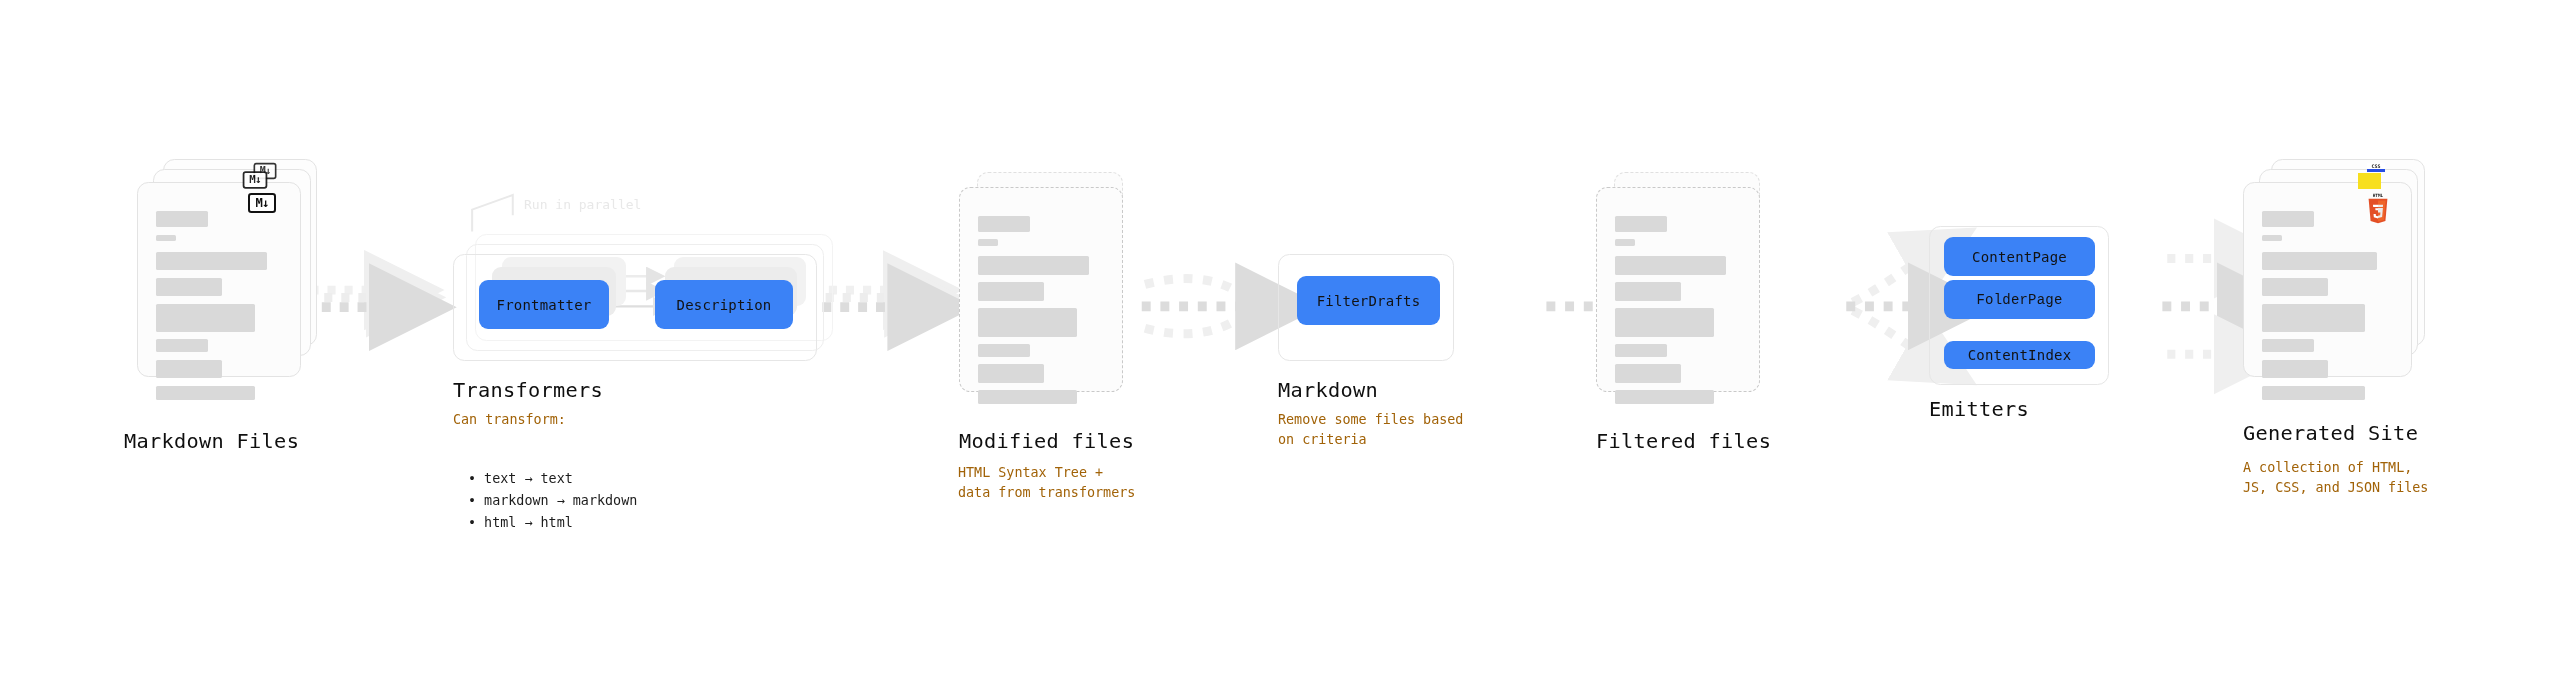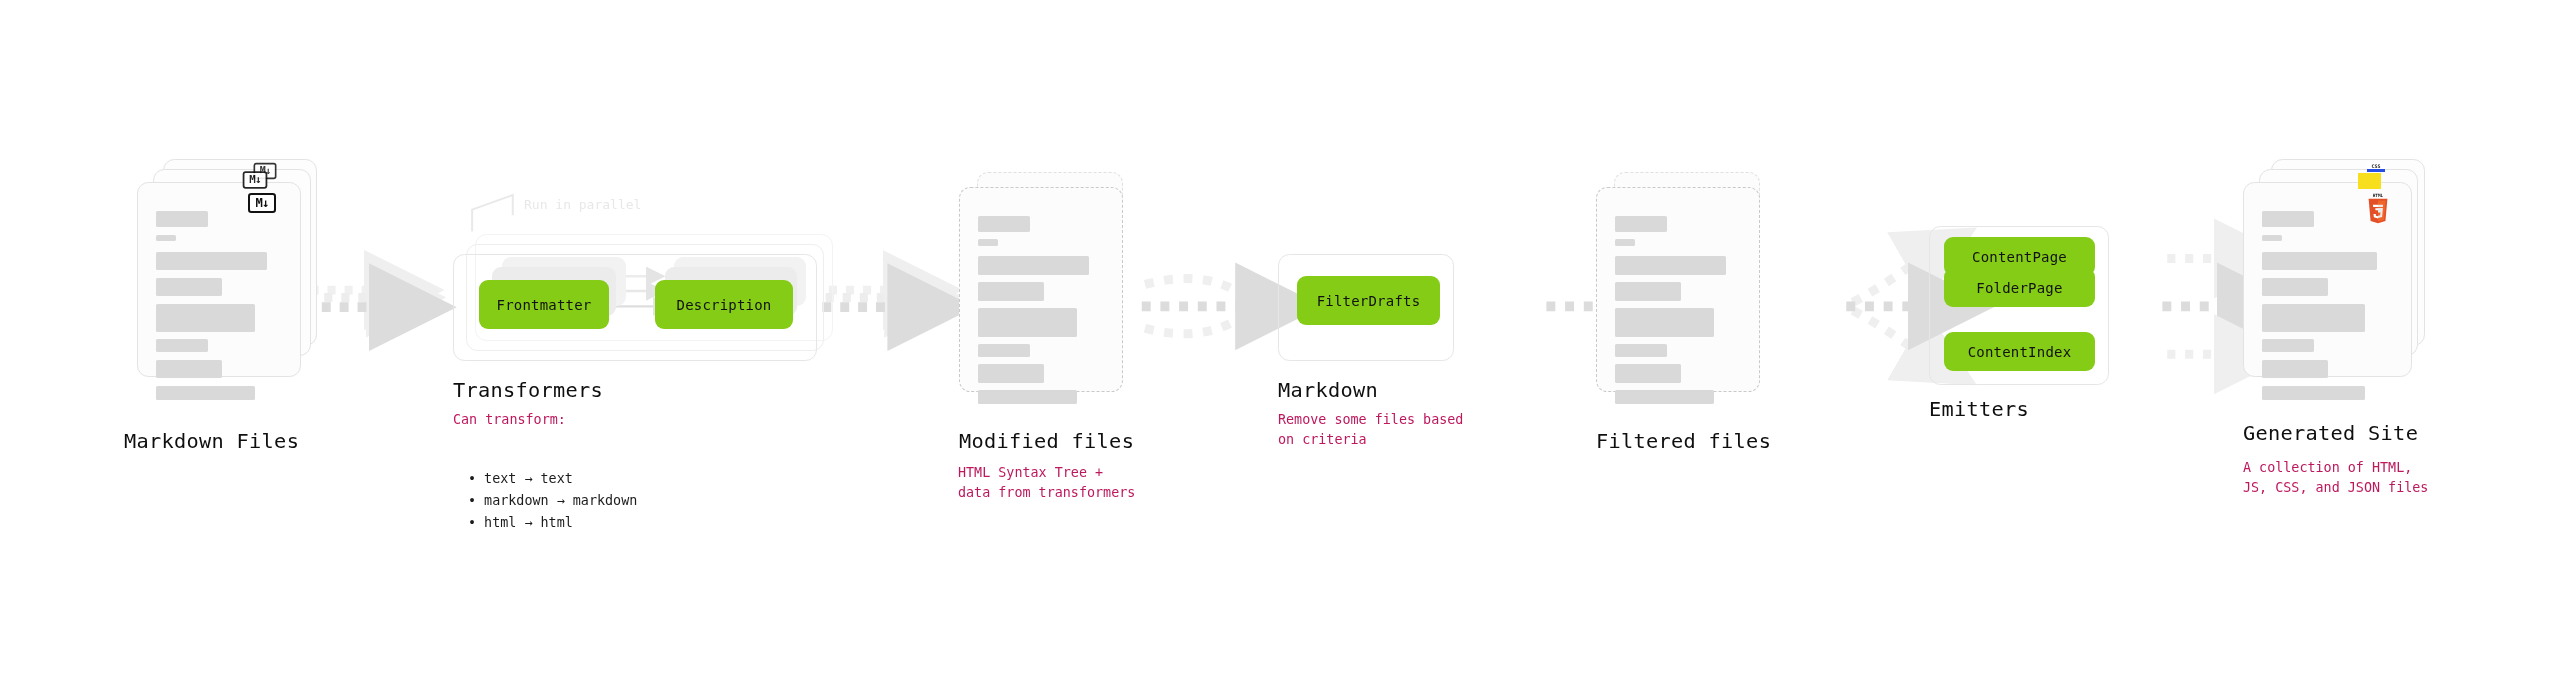--- a/index.html
+++ b/index.html
@@ -38,21 +38,21 @@
     position: absolute;
     font-size: 20.3px;
     color: #0f0f0f;
     letter-spacing: 0.3px;
     white-space: nowrap;
   }
   .subtitle {
     position: absolute;
     font-size: 13.4px;
     line-height: 19.5px;
-    color: #be185d;
+    color: #a16207;
     white-space: pre;
   }
   .sub-list {
     position: absolute;
     font-size: 13.4px;
     line-height: 19.5px;
     color: #1c1c1c;
     white-space: pre;
     margin-top: 40px;
   }
@@ -61,21 +61,21 @@
   .group {
     position: absolute;
     border: 1.6px solid #e6e6e6;
     border-radius: 11.4px;
     background: transparent;
   }
   .group.ghost { border-color: #f0f0f0; }
 
   .pill {
     position: absolute;
-    background: #84cc16;
+    background: #3b82f6;
     border-radius: 9px;
     display: flex; align-items: center; justify-content: center;
     font-size: 14px;
     color: #121212;
     letter-spacing: 0.2px;
     white-space: nowrap;
   }
   .pill.ghost  { background: #ececec; color: transparent; }
   .pill.ghost2 { background: #f2f2f2; color: transparent; }
 
@@ -261,22 +261,22 @@
         <div class="ln" style="width:52px;height:13px;"></div>
         <div class="ln" style="width:66px;height:18.7px;"></div>
         <div class="ln" style="width:99px;height:14px;"></div>
       </div>
     </div>
   </div>
   <div class="title" style="left:1596px; top:429px;">Filtered files</div>
 
   <div class="group" style="left:1929px; top:226px; width:180px; height:159px;"></div>
   <div class="pill" style="left:1944px; top:237px; width:151px; height:39px;">ContentPage</div>
-  <div class="pill" style="left:1944px; top:268px; width:151px; height:39px;">FolderPage</div>
-  <div class="pill" style="left:1944px; top:332px; width:151px; height:39px;">ContentIndex</div>
+  <div class="pill" style="left:1944px; top:280px; width:151px; height:39px;font-family:Liberation Mono, monospace;">FolderPage</div>
+  <div class="pill" style="left:1944px; top:341px; width:151px; height:28px;">ContentIndex</div>
   <div class="title" style="left:1929px; top:397px;">Emitters</div>
 
   <div class="doc-stack" style="left:2243px; top:159px; width:195px; height:211px;">
     <div class="doc back1" style="left:28px; top:0px; width:154px; height:187px; background:#fdfdfd;"></div>
     <div class="doc back2" style="left:16.3px; top:9.8px; width:159px; height:187px; background:#fdfdfd;"></div>
     <div class="doc" style="left:0px; top:23px; width:169px; height:195px;">
       <div class="lines">
         <div class="ln" style="width:52px;height:16.3px;"></div>
         <div class="ln" style="width:19.5px;height:6.5px;margin-bottom:10.6px;"></div>
         <div class="ln" style="width:115px;height:18.7px;"></div>

